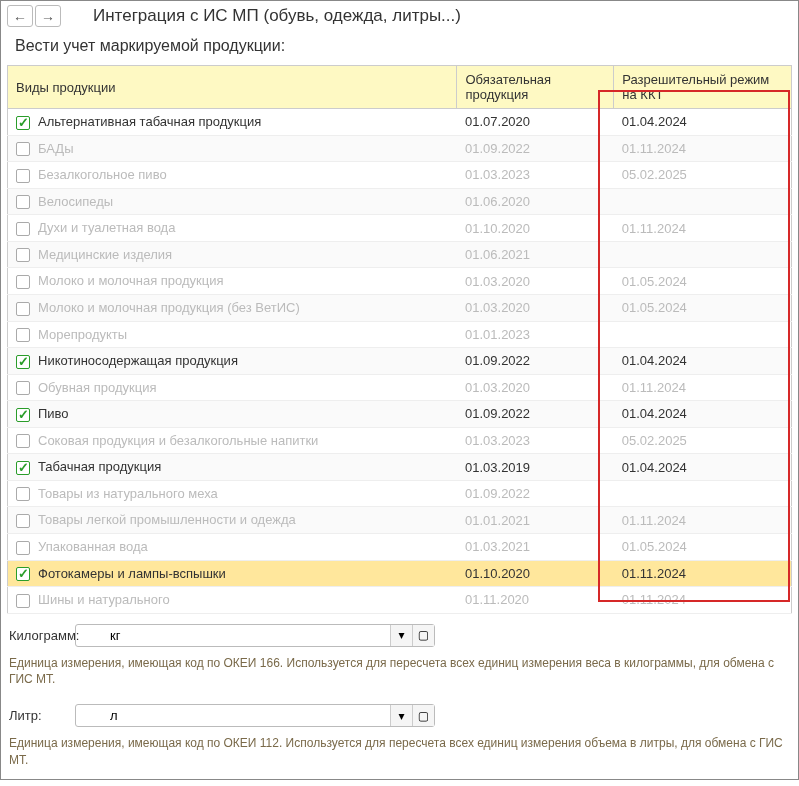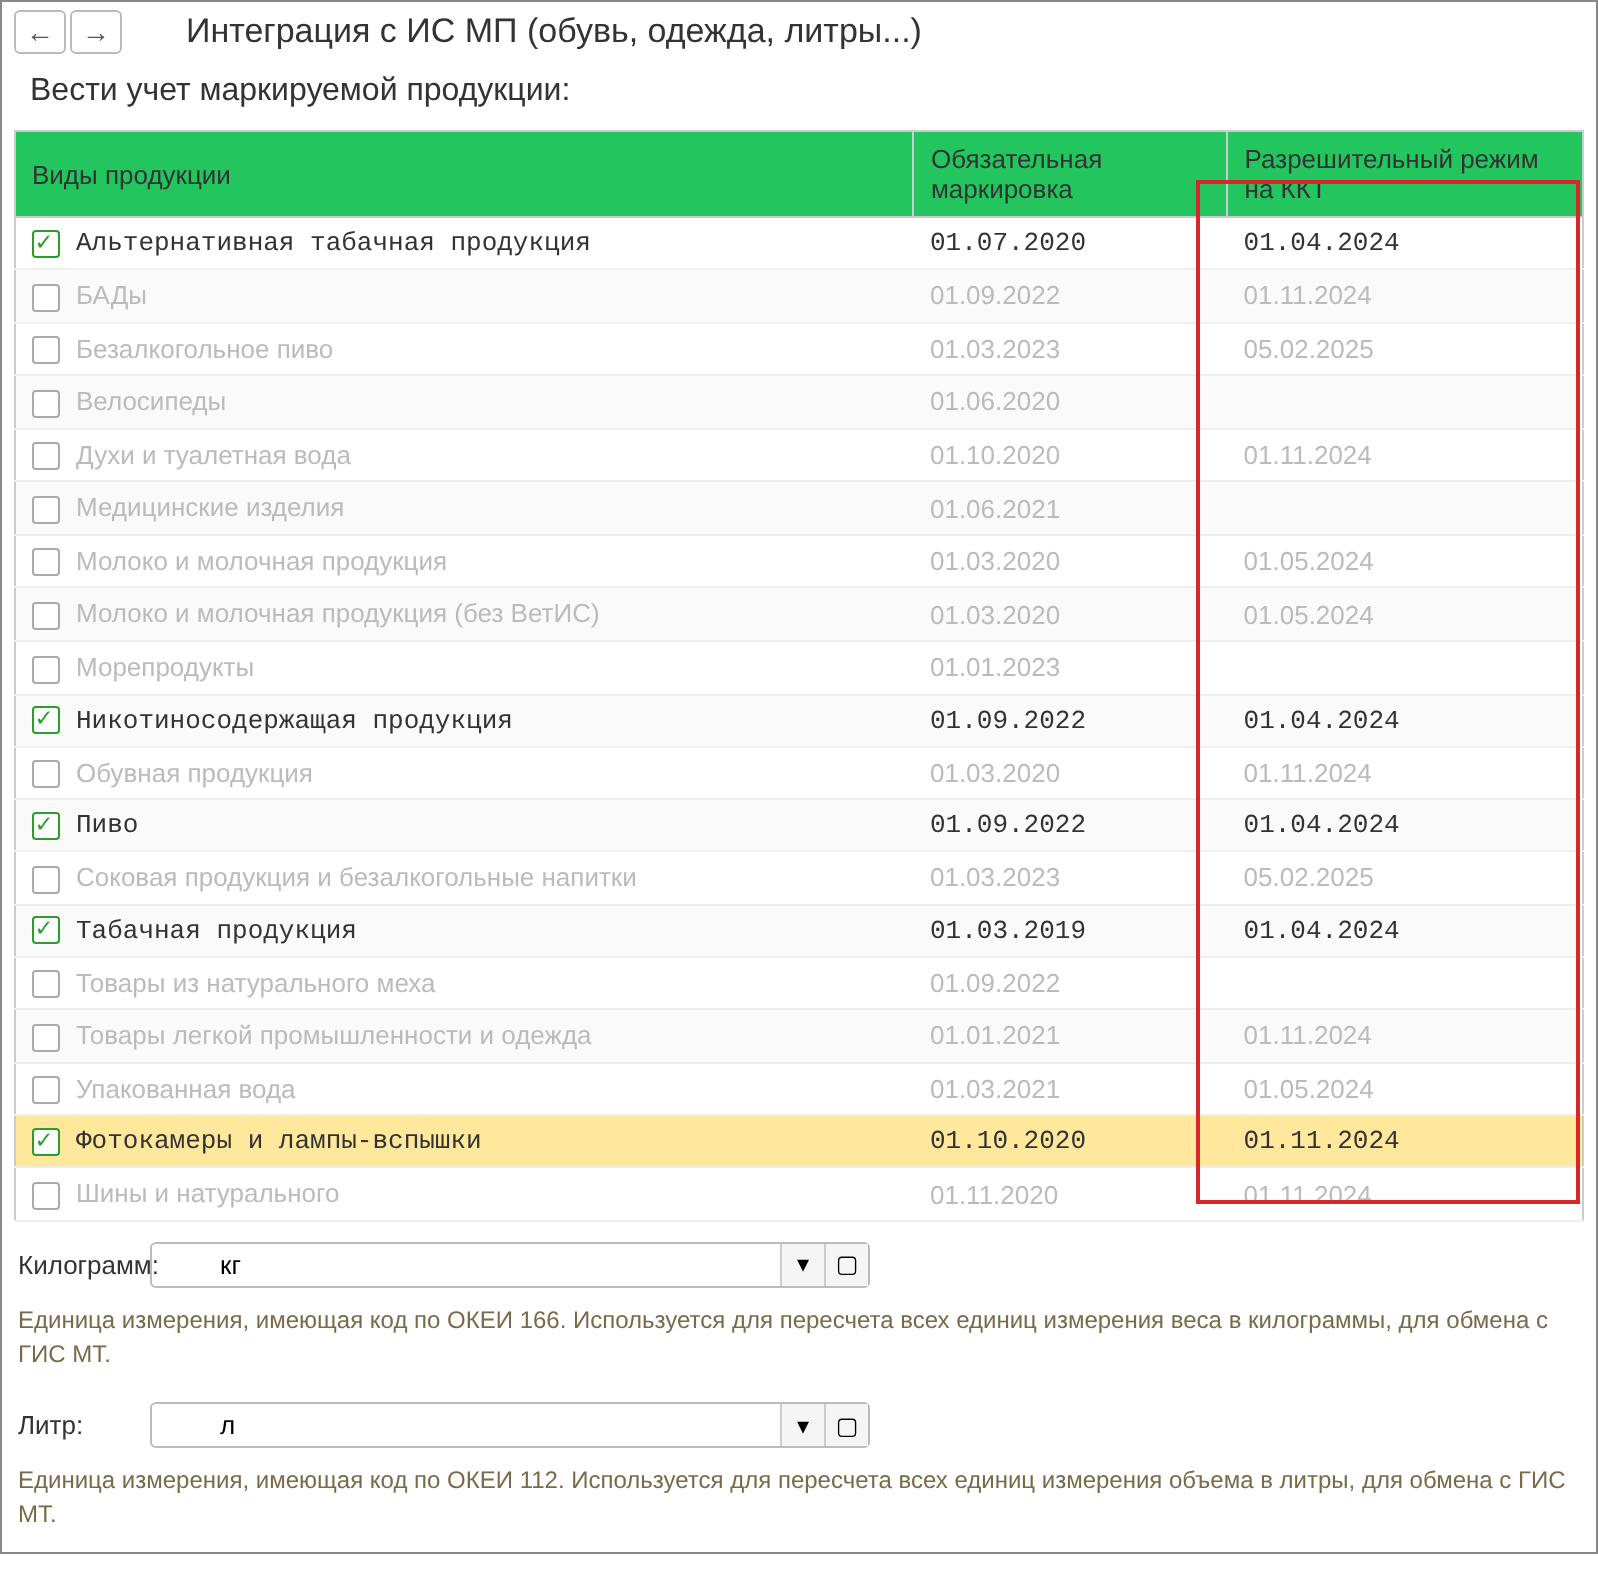--- a/index.html
+++ b/index.html
@@ -41,21 +41,21 @@
     }
     .table-wrapper {
       margin: 4px 6px;
     }
     .table {
       width: 100%;
       border-collapse: collapse;
       border: 1px solid #ccc;
     }
     .table th {
-      background: #22c55e;
+      background: #fef9c3;
       font-weight: normal;
       text-align: left;
       padding: 6px 8px;
       border: 1px solid #ccc;
       font-size: 13px;
     }
     .table td {
       padding: 5px 8px;
       border-bottom: 1px solid #eee;
       font-size: 13px;
@@ -91,21 +91,21 @@
     .checkbox.checked { border-color: #2a9d2a; }
     .checkbox.checked::after {
       content: '✓';
       position: absolute;
       top: -2px;
       left: 1px;
       color: #2a9d2a;
       font-size: 13px;
       font-weight: bold;
     }
-    .enabled { color: #333; font-family: Liberation Mono, monospace; }
+    .enabled { color: #333; }
     .disabled { color: #bbb; }
     .form-row {
       display: flex;
       align-items: center;
       padding: 6px 8px;
       gap: 6px;
     }
     .form-label { width: 60px; }
     .form-input-wrap {
       display: flex;
@@ -156,21 +156,21 @@
     <div class="page-title">Интеграция с ИС МП (обувь, одежда, литры...)</div>
   </div>
 
   <div class="subtitle">Вести учет маркируемой продукции:</div>
 
   <div class="table-wrapper">
     <table class="table">
       <thead>
         <tr>
           <th class="col-product">Виды продукции</th>
-          <th class="col-mark">Обязательная маркировка</th>
+          <th class="col-mark">Обязательная продукция</th>
           <th class="col-kkt">Разрешительный режим на ККТ</th>
         </tr>
       </thead>
       <tbody id="table-body">
           <tr>
             <td class="enabled"><span class="checkbox checked"></span><span>Альтернативная табачная продукция</span></td>
             <td class="enabled">01.07.2020</td>
             <td class="enabled">01.04.2024</td>
           </tr>
           <tr>

